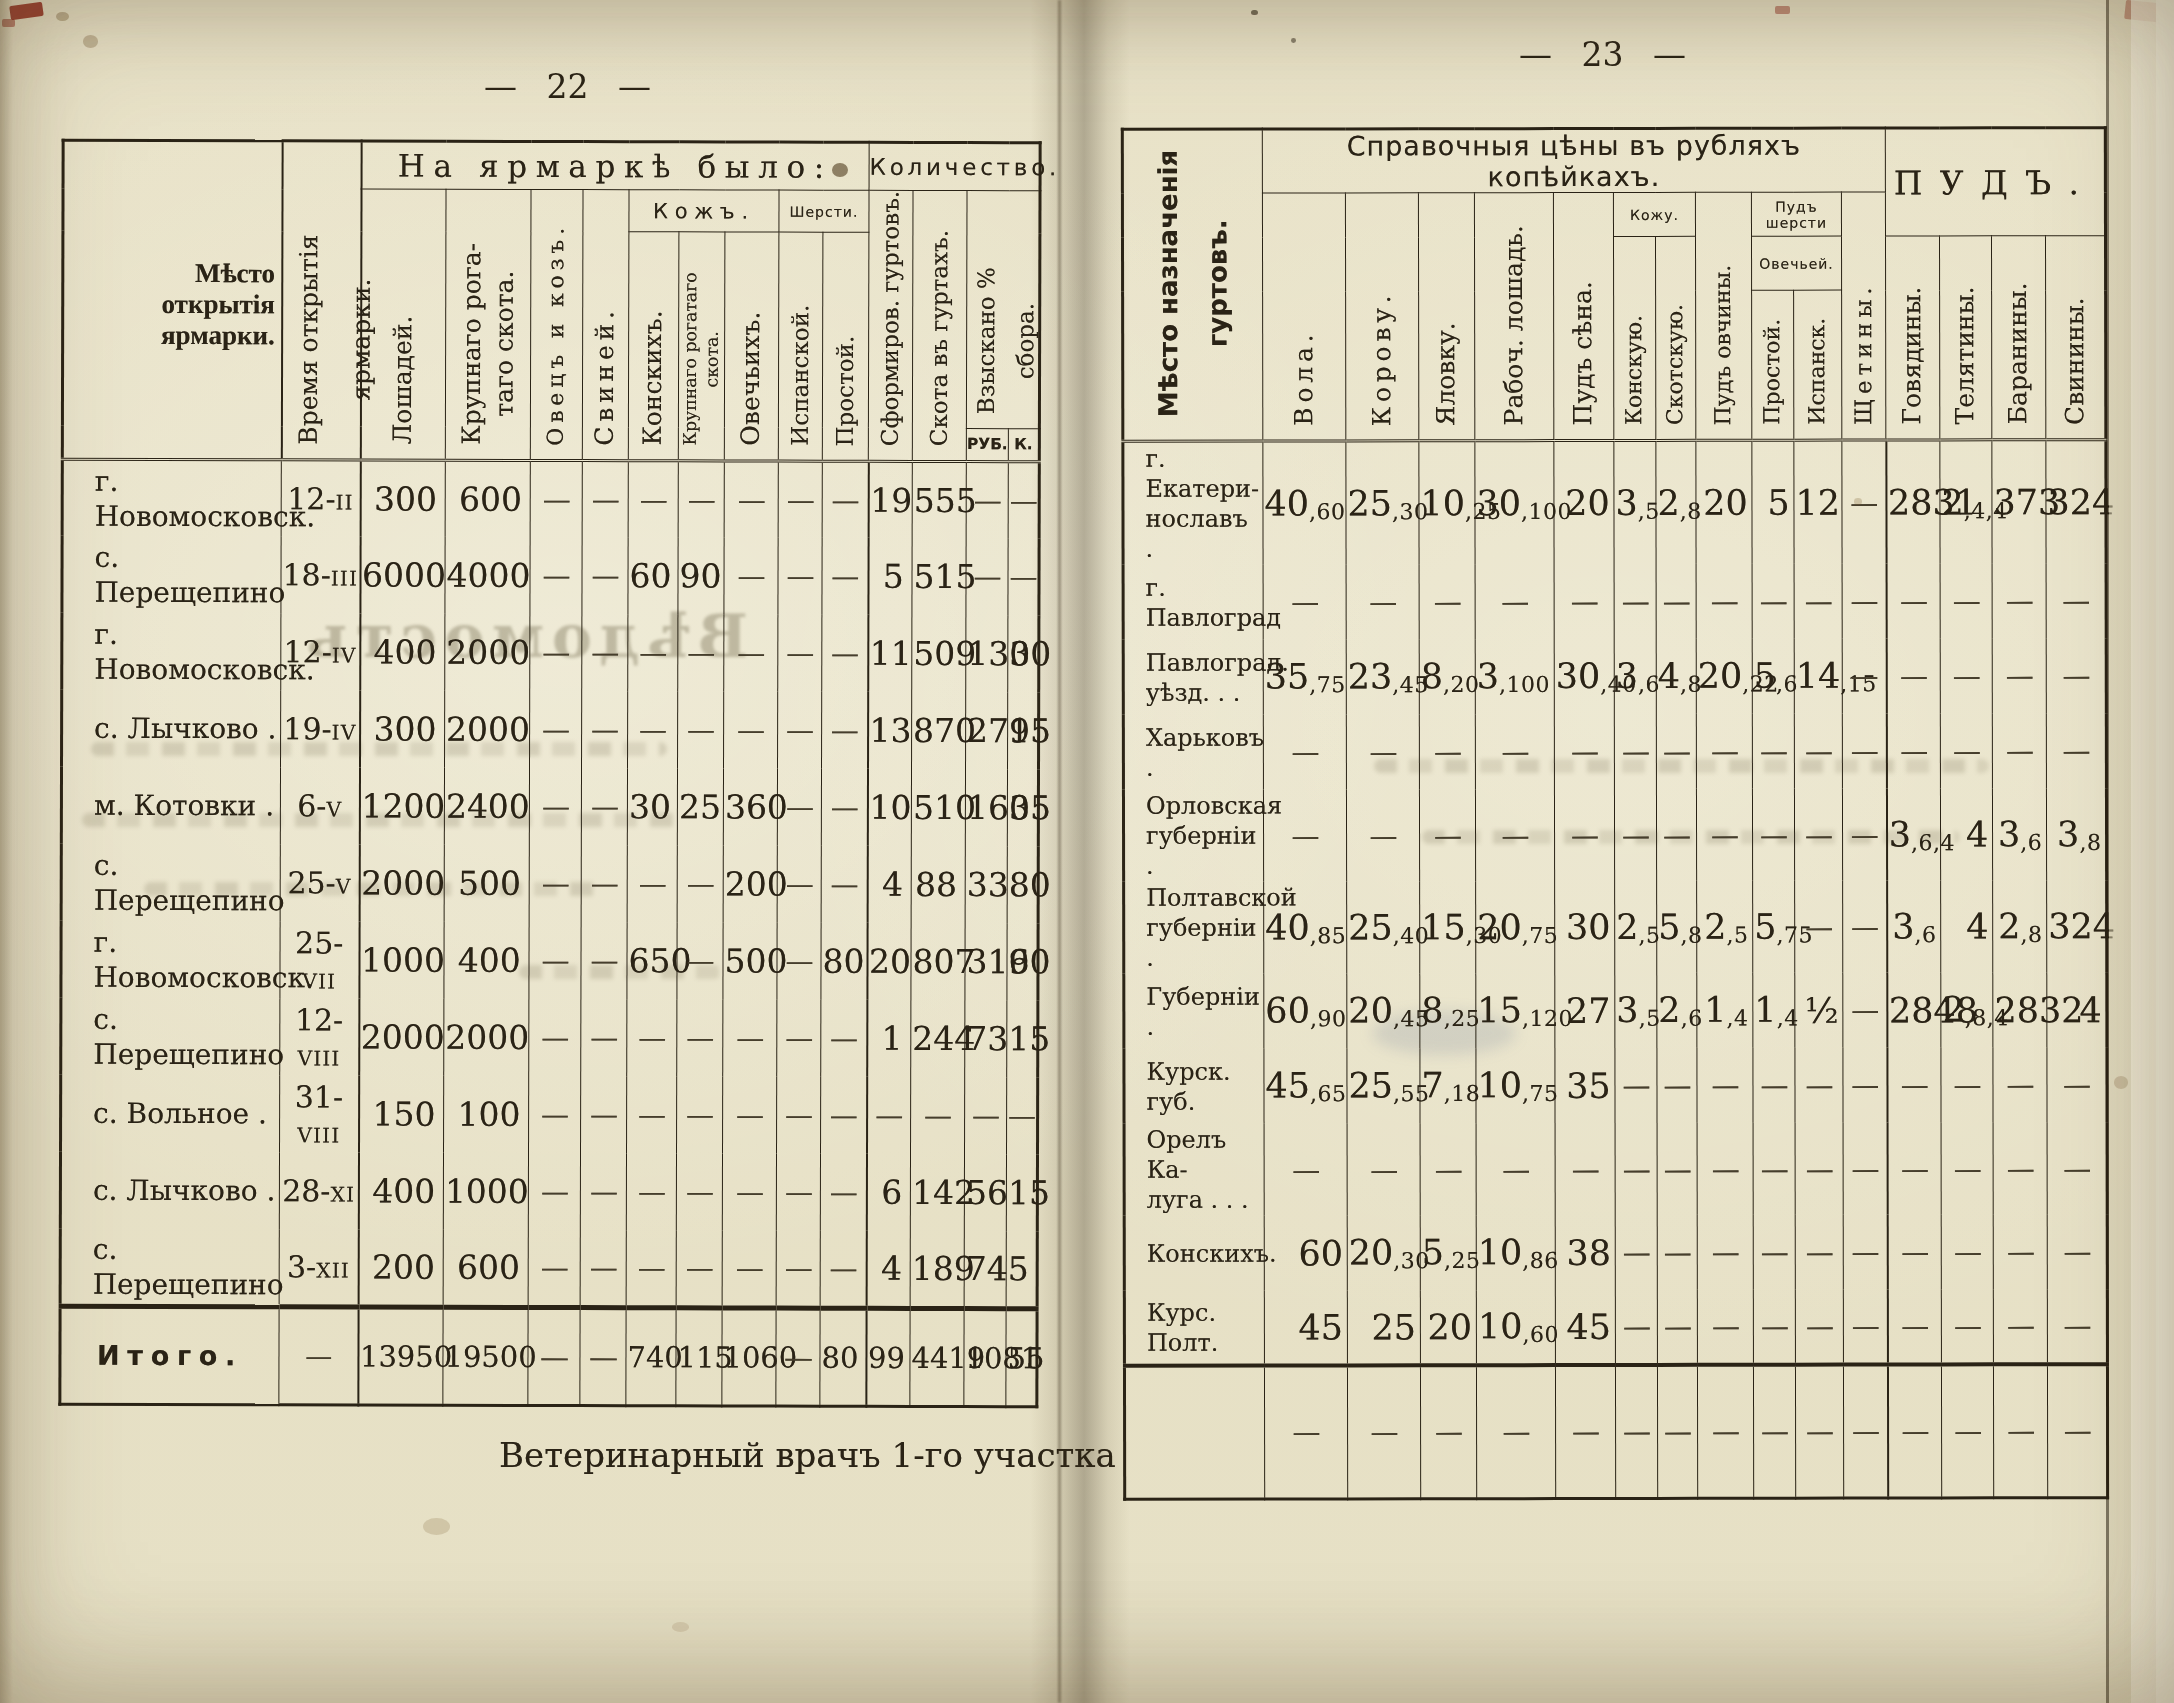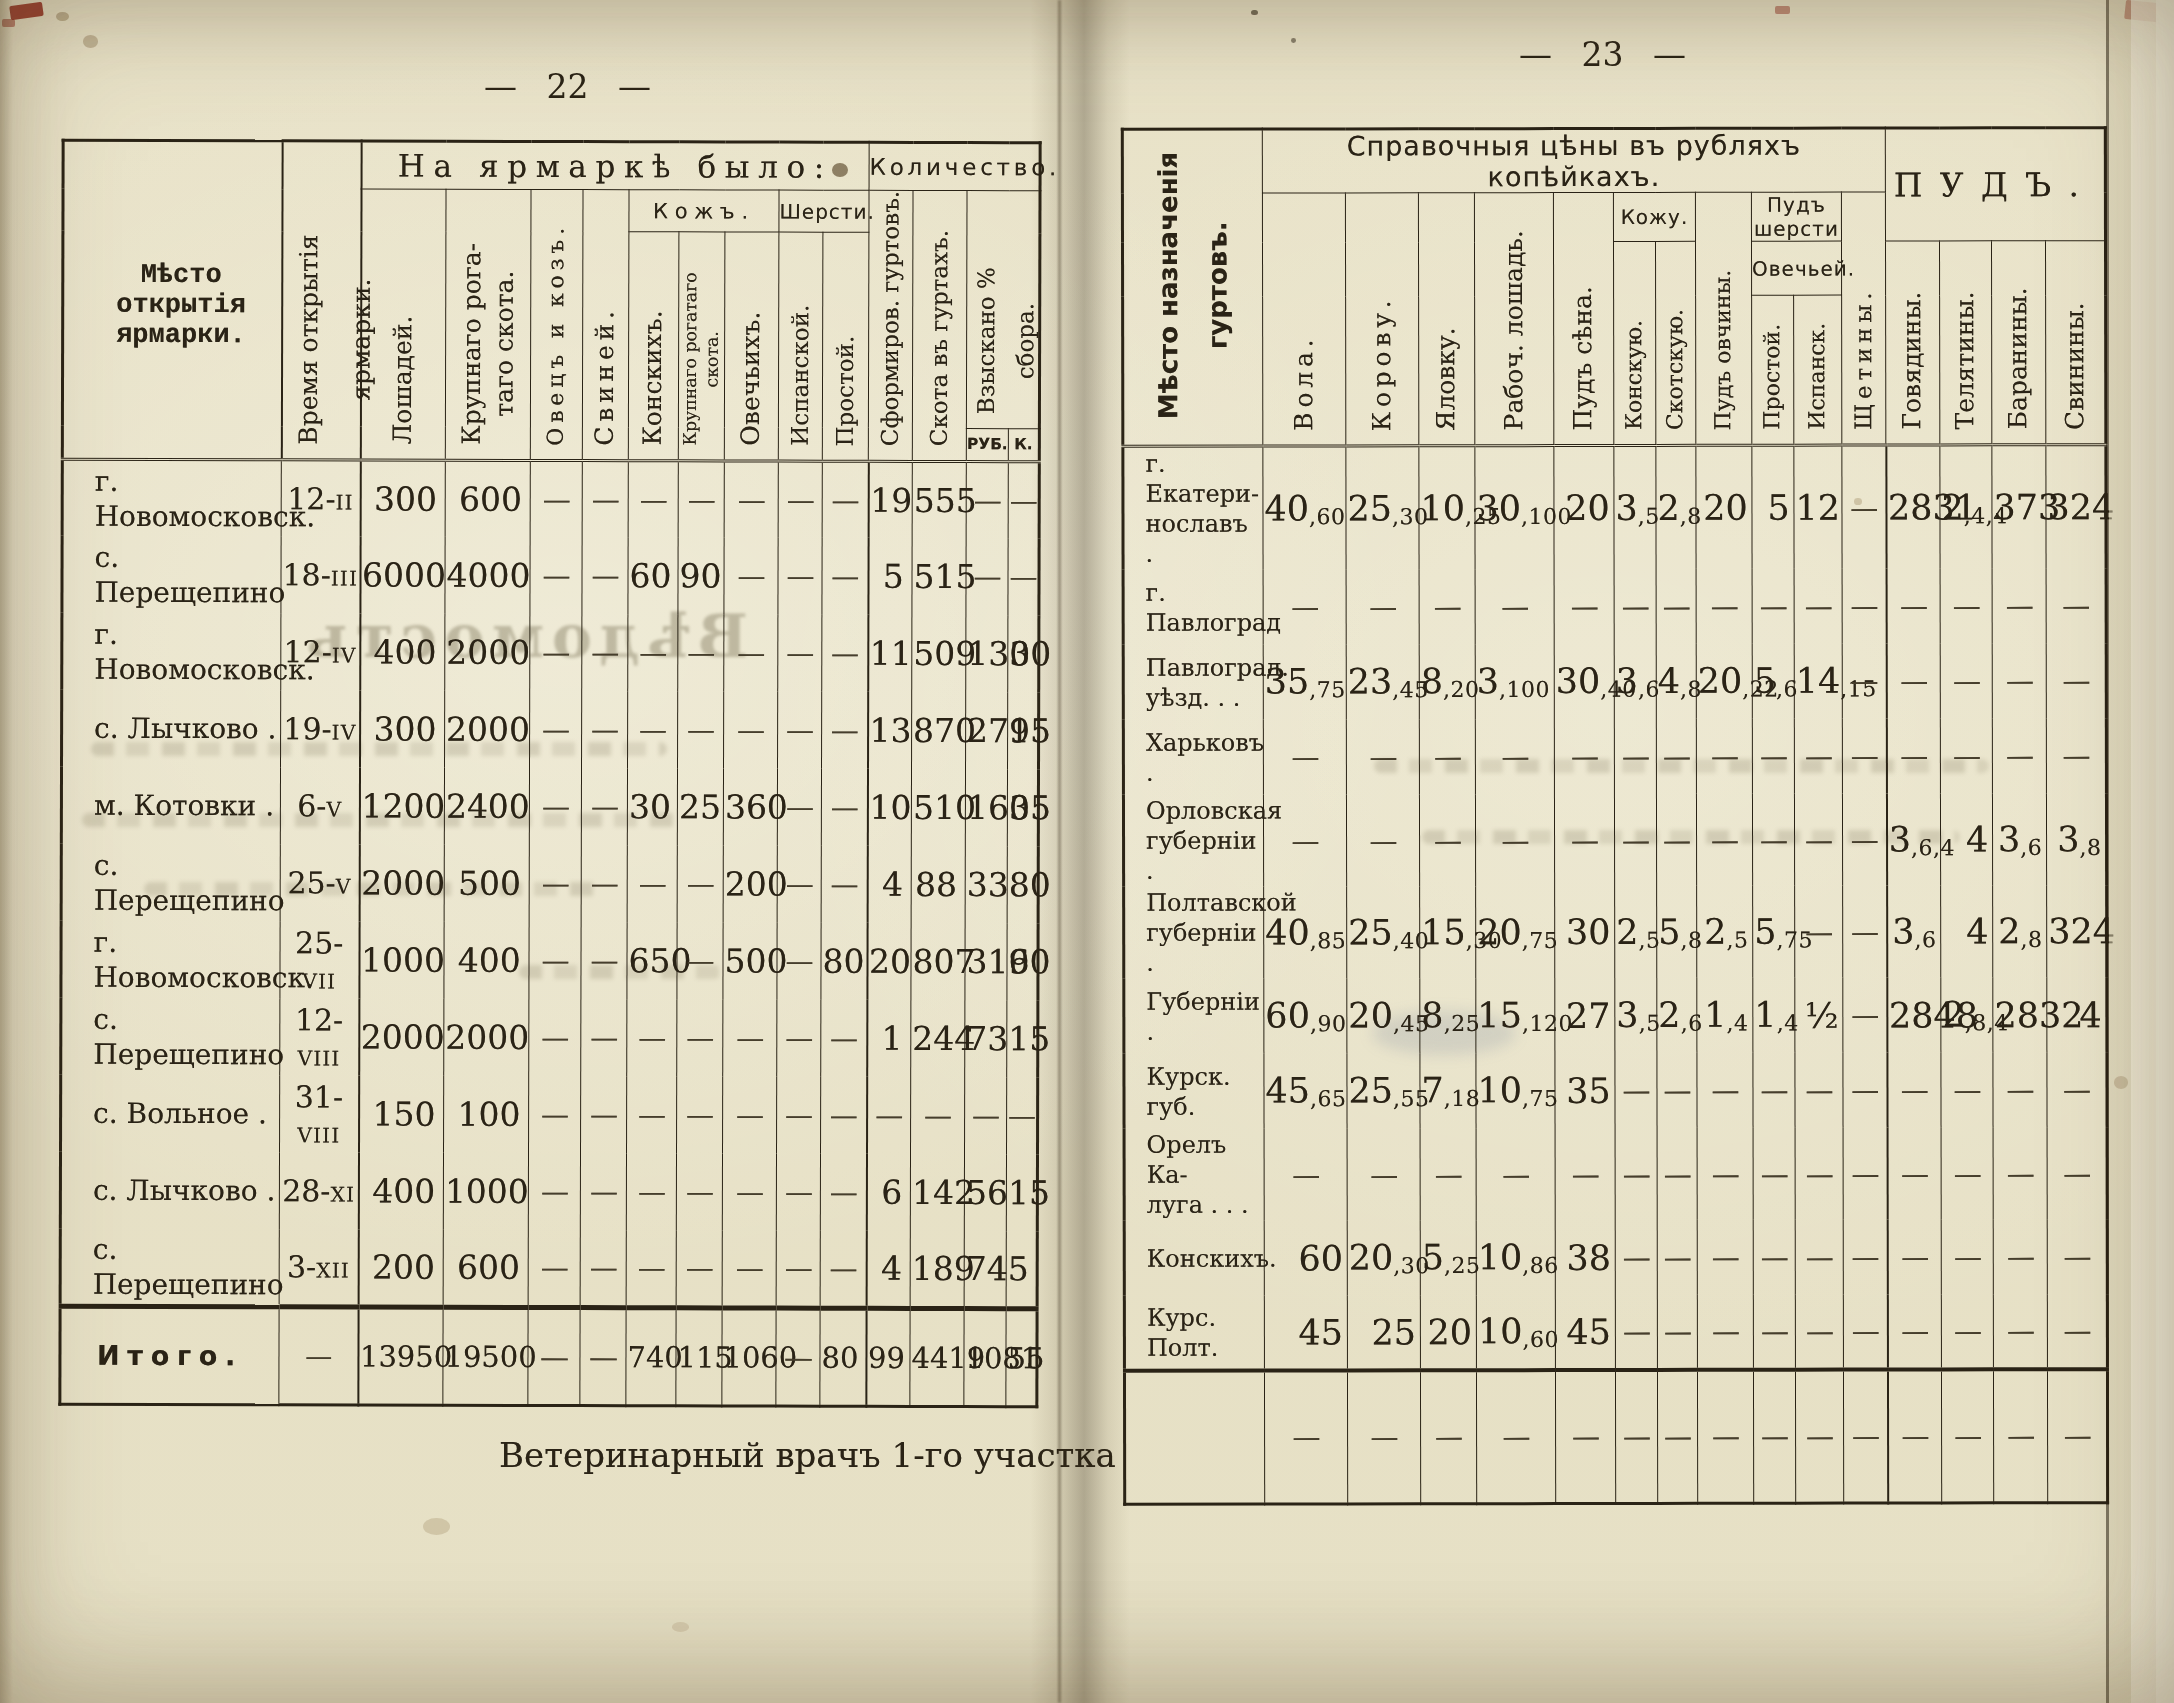--- a/index.html
+++ b/index.html
@@ -47,28 +47,28 @@
   .left-tbl tbody.data tr{ height:77px; }
   .left-tbl tbody.totalb tr{ height:98px; }
   .left-tbl tbody.totalb td{ border-top:5.8px solid var(--ink); }
   .right-tbl tbody.data tr{ height:75px; }
   .right-tbl tbody.data tr.last{ height:133px; }
   .right-tbl tbody.data tr.last td{ border-top:4.8px solid var(--ink); }
 
   th.br3{ border-right-width:2.9px !important; }
 
   .place-head{ display:flex; flex-direction:column; justify-content:space-between; height:100%;
-    box-sizing:border-box; padding:60px 5.8px 50px 23px; text-align:center;
-    font-family:Liberation Mono, monospace; font-weight:bold; font-size:27px; }
+    box-sizing:border-box; padding:60px 5.8px 50px 23px; text-align:right;
+    font-family:Liberation Serif, serif; font-weight:bold; font-size:27px; }
   .g-was{ font-weight:bold; font-size:31px; letter-spacing:8.6px; }
   .g-qty{ font-family:"DejaVu Sans",sans-serif; font-weight:bold; font-size:23px; letter-spacing:3.8px; }
   .g-prices{ font-family:"DejaVu Sans",sans-serif; font-weight:bold; font-size:27px; letter-spacing:1px; }
   .g-pud{ font-weight:bold; font-size:33px; letter-spacing:17.3px; vertical-align:middle; }
   .gsub{ font-family:"DejaVu Sans",sans-serif; font-weight:bold; font-size:21px; letter-spacing:6.7px; }
-  .gsub.sm{ font-size:20px; letter-spacing:1px; }
+  .gsub.sm{ font-size:14px; letter-spacing:1px; }
   th.vcell{ vertical-align:bottom; padding-bottom:9.6px; }
   .vert{ display:inline-block; writing-mode:vertical-rl; transform:rotate(180deg);
     white-space:pre-line; line-height:1.3; font-size:25px; }
   .vert.sp{ letter-spacing:4.8px; }
   .vert.sm{ font-size:17.3px; line-height:1.25; }
   .vert.gap2{ line-height:2.1; }
   .vert.vsans{ font-family:"DejaVu Sans",sans-serif; font-weight:bold; font-size:26px; line-height:1.9; }
   th.rub{ font-family:"DejaVu Sans",sans-serif; font-weight:bold; font-size:15.4px; }
 
   td.lbl{ text-align:left; padding-left:31px; font-size:28px; white-space:pre-line; line-height:1.25; }

